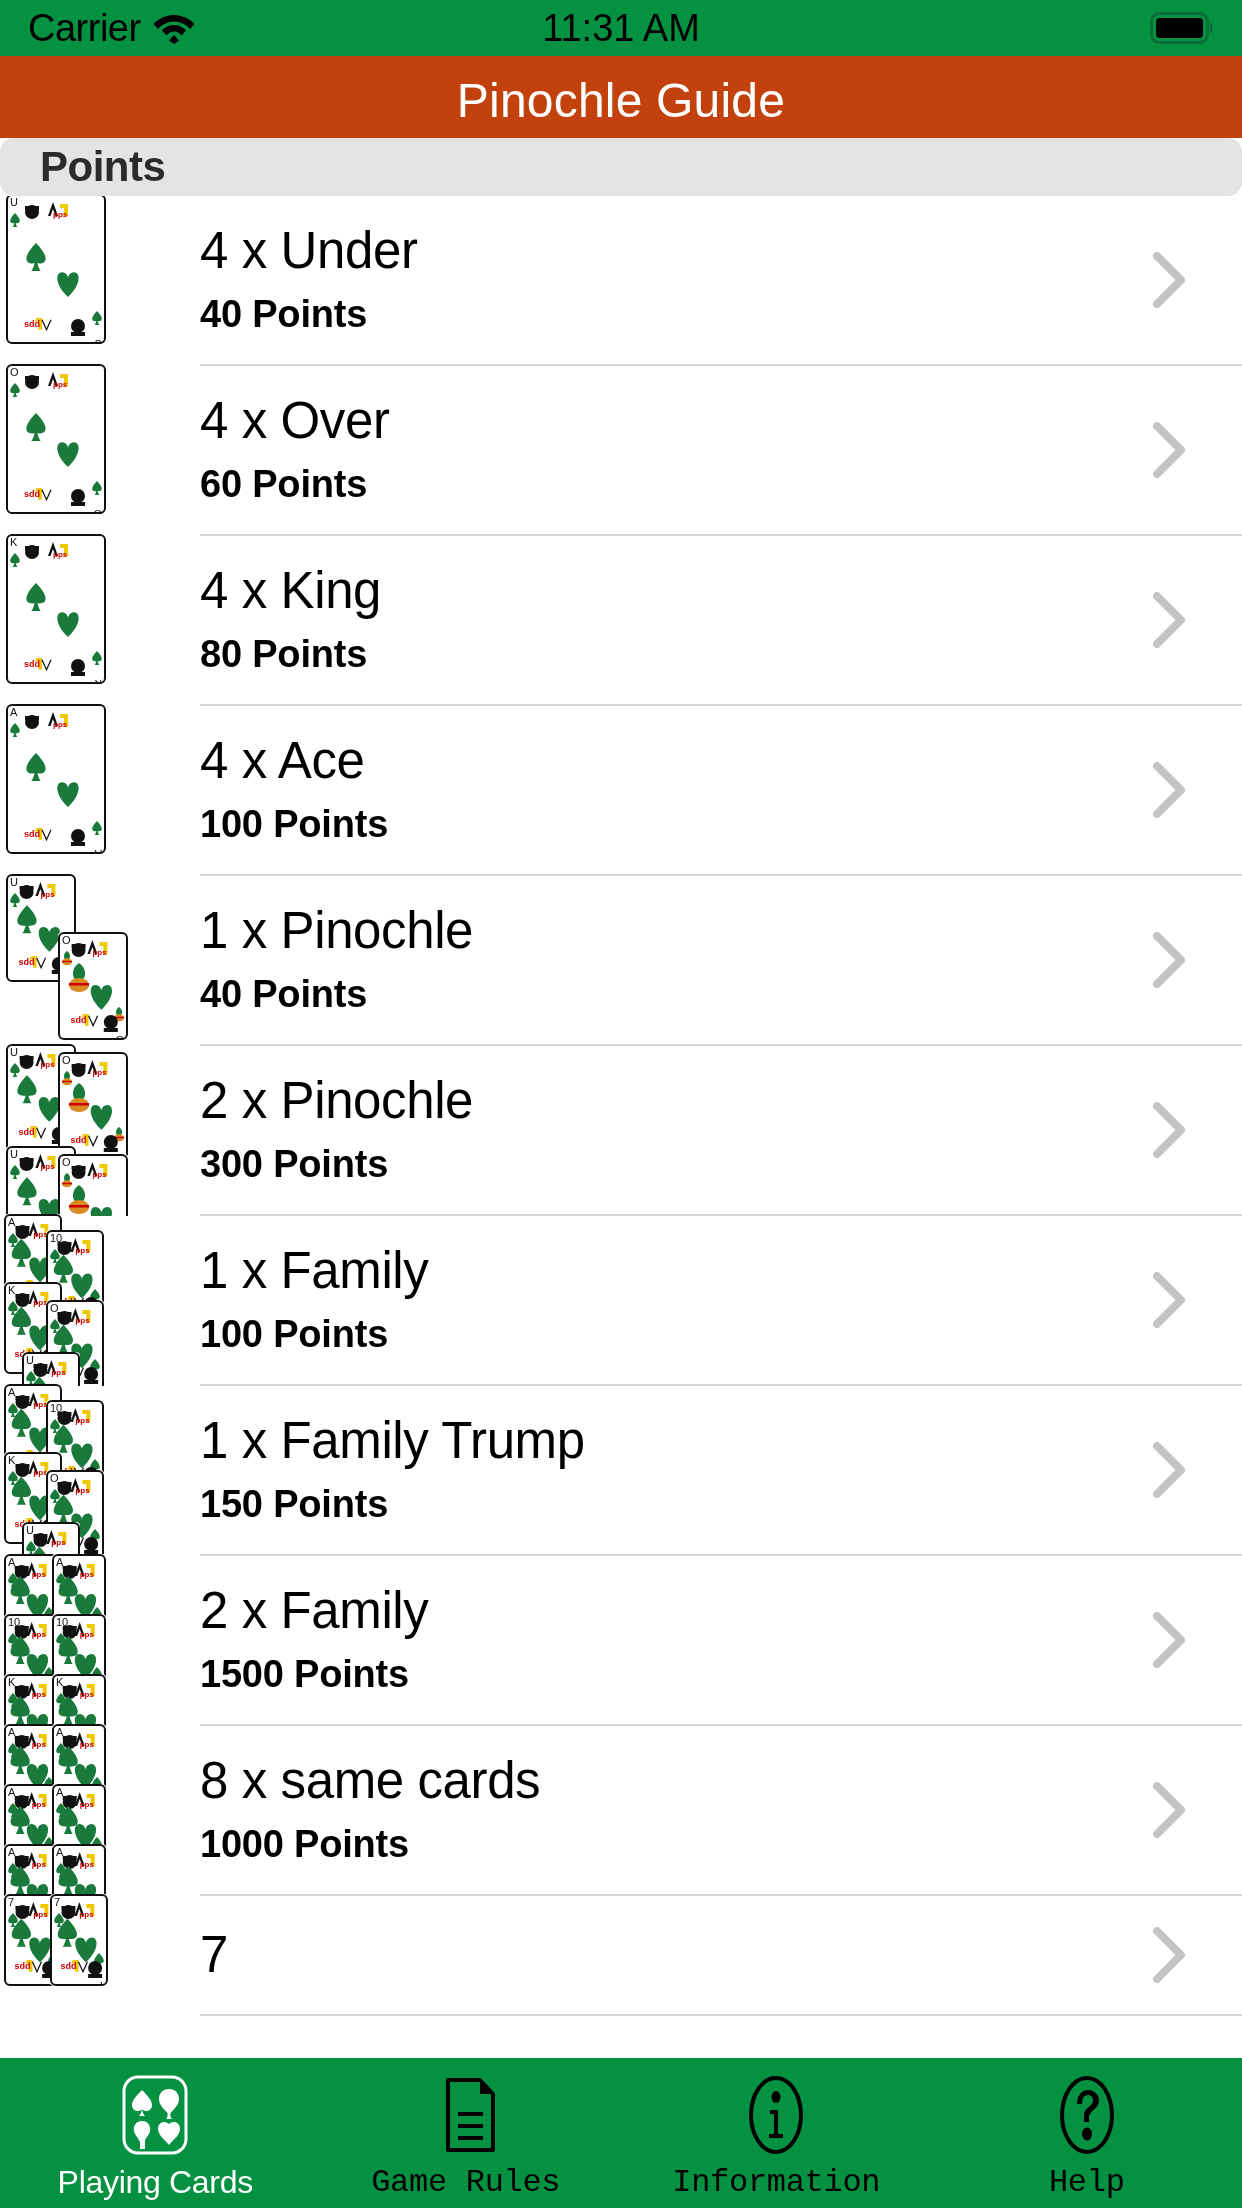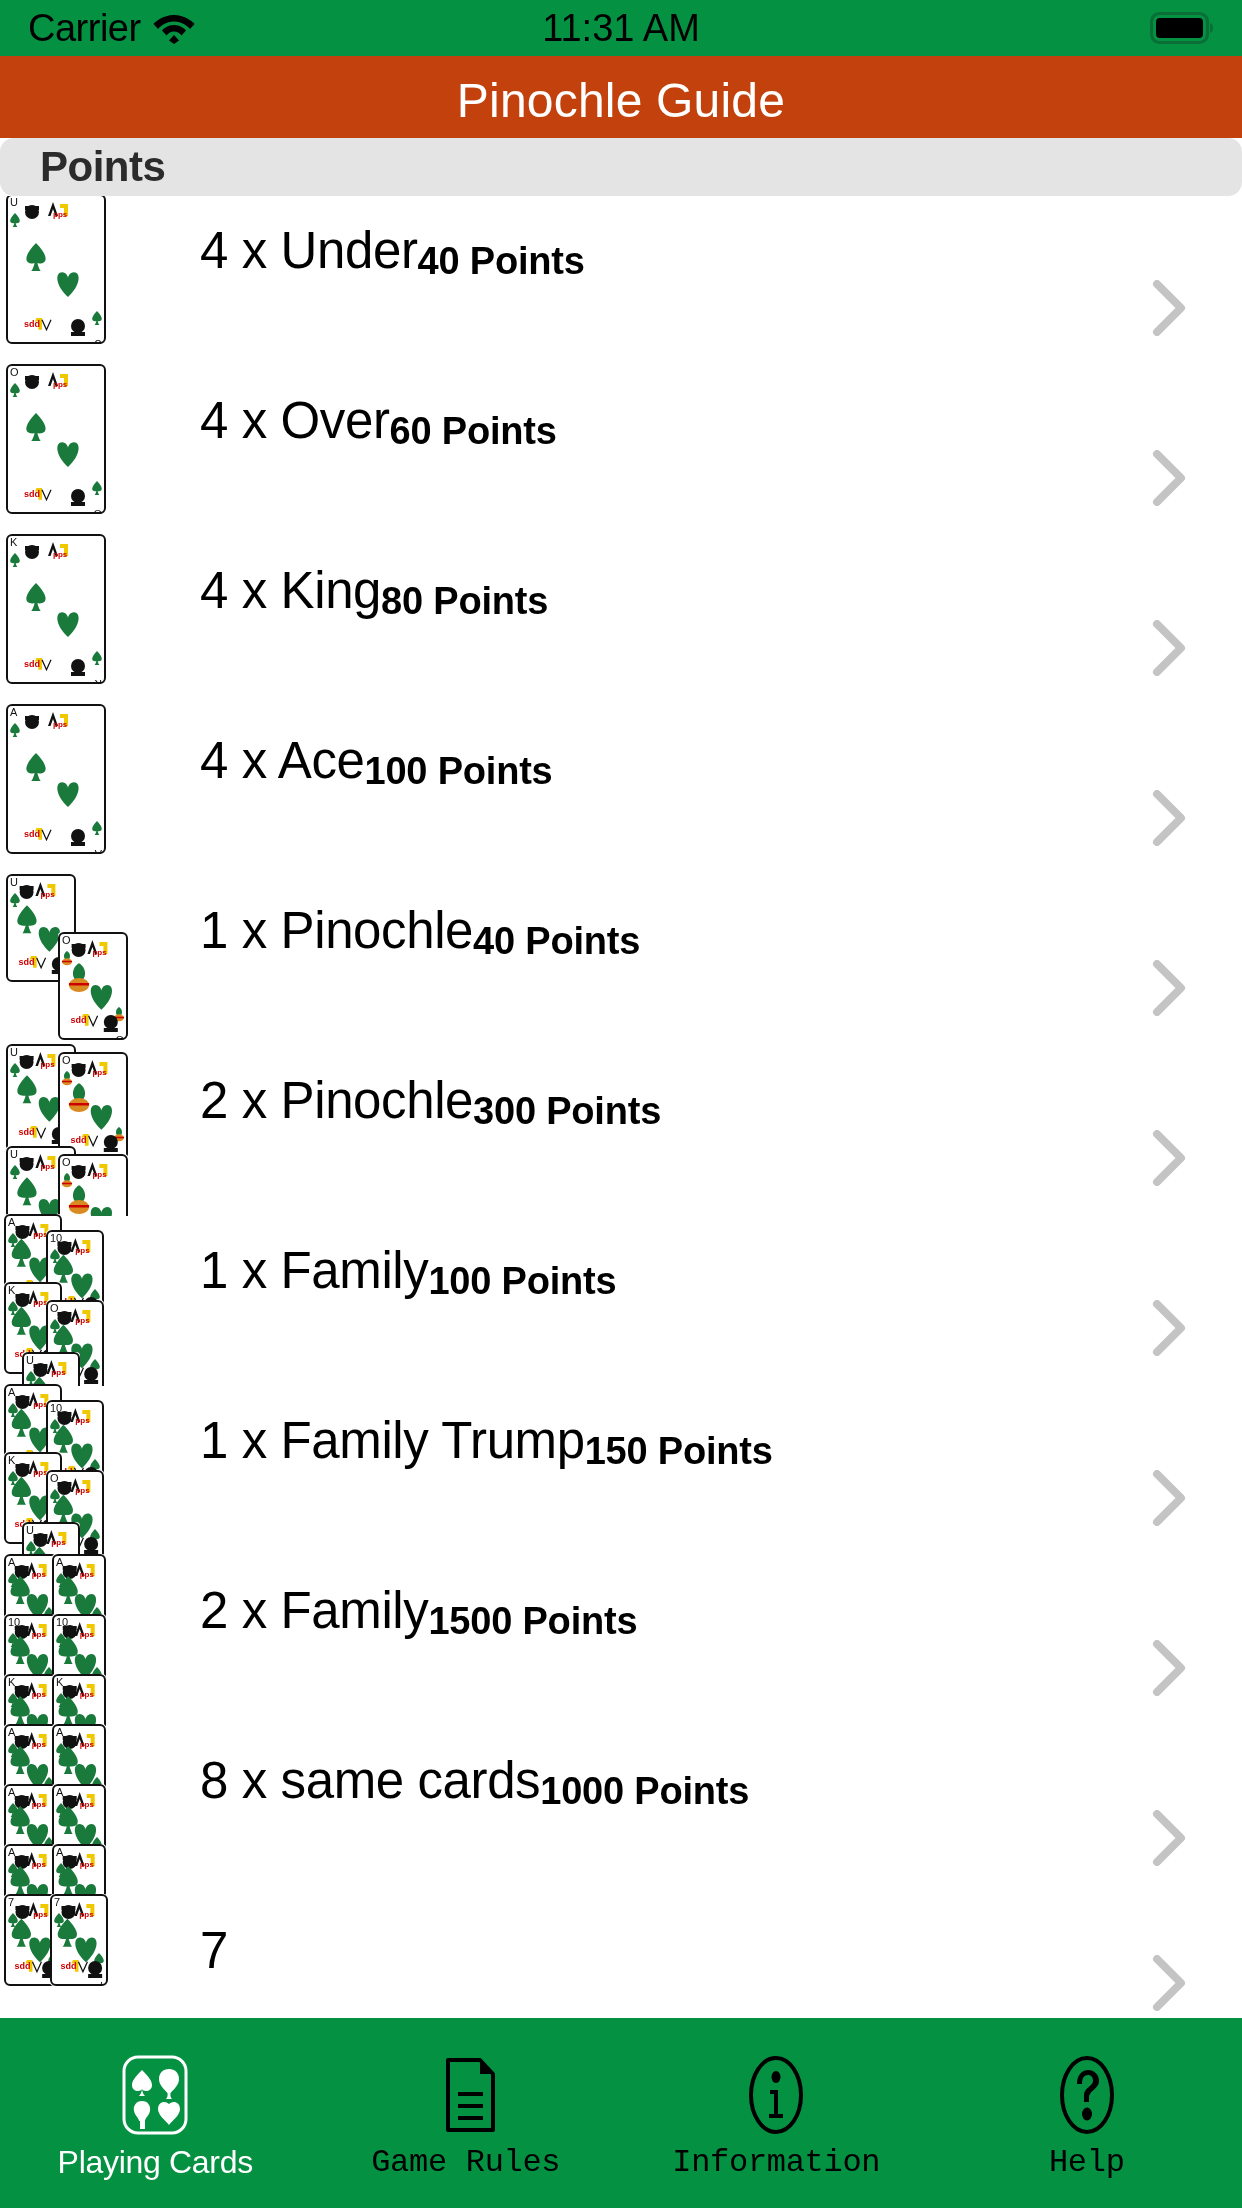--- a/index.html
+++ b/index.html
@@ -52,21 +52,21 @@
   .row{
     position:relative; width:1242px; display:flex; align-items:flex-start;
     background:#fff;
   }
   .row-art{
     position:relative; width:140px; flex:0 0 140px;
   }
   .row-main{
     position:relative; flex:1 1 auto; margin-left:60px; margin-right:0;
     border-bottom:2px solid #d8d8d8; height:100%;
-    display:flex; flex-direction:row; margin-top:28px;
+    display:flex; flex-direction:column; justify-content:center;
   }
   .row:last-child .row-main{ border-bottom:2px solid #d8d8d8; }
   .row-title{
     font-size:51px; color:#000; font-weight:400; letter-spacing:-0.4px;
     line-height:1.05;
   }
   .row-sub{
     font-size:38px; color:#000; font-weight:700; margin-top:16px;
     letter-spacing:-0.2px;
   }
@@ -77,21 +77,21 @@
 
   
   .cardstack{ position:absolute; left:0; top:0; }
   .card{
     position:absolute; background:#fff; border:2px solid #111;
     border-radius:4px; overflow:hidden;
   }
 
   
   .tabbar{
-    position:absolute; left:0; bottom:0; width:1242px; height:190px;
+    position:absolute; left:0; bottom:0; width:1242px; height:150px;
     background:#059142; display:flex;
   }
   .tab{
     flex:1 1 0; display:flex; flex-direction:column;
     align-items:center; justify-content:center; gap:6px; padding-top:6px;
   }
   .tab-icon{ width:86px; height:86px; display:flex; align-items:center; justify-content:center;}
   .tab-label{ font-size:32px; letter-spacing:-0.3px; }
   .tab.selected .tab-label{ color:#ffffff; }
   .tab:not(.selected) .tab-label{ color:#000000;font-family:Liberation Mono, monospace; }

